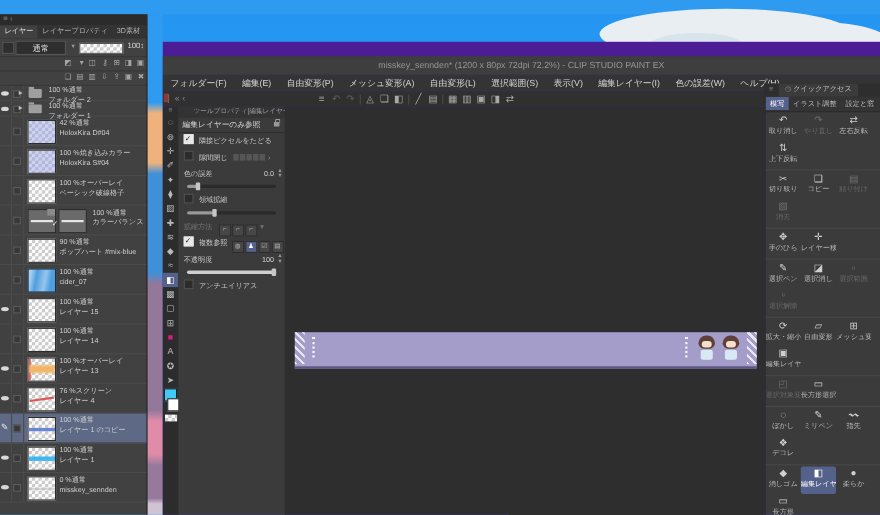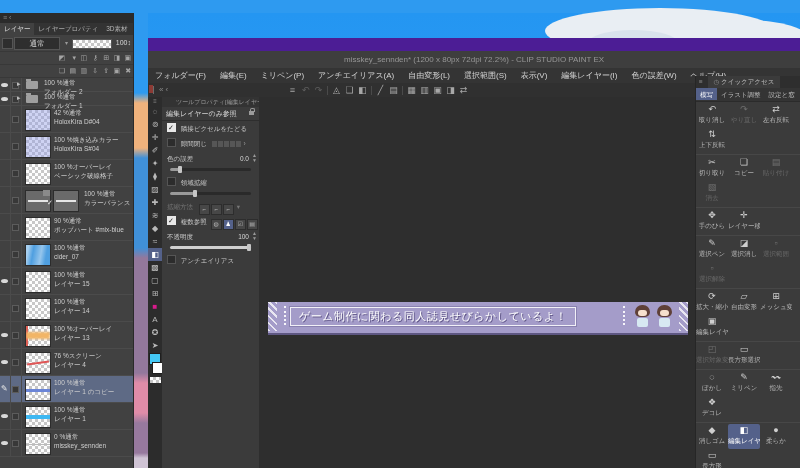--- a/index.html
+++ b/index.html
@@ -158,21 +158,21 @@
   <div class="cloud abs" style="left:680px;top:-6px;width:130px;height:40px;"></div>
   <div class="cloud abs" style="left:588px;top:4px;width:90px;height:26px;background:#d9e3ec;"></div>
 </div>
 <div id="wall-sliver" class="abs"></div>
 <div id="wall-corner" class="abs"></div>
 
 <div id="app" class="abs">
   <div id="titlebar" class="abs">
     <span>misskey_sennden* (1200 x 80px 72dpi 72.2%)  - CLIP STUDIO PAINT EX</span>
   </div>
-  <div id="menubar" class="abs"><span>フォルダー(F)</span><span>編集(E)</span><span>ミリペン(P)</span><span>アンチエイリアス(A)</span><span>自由変形(L)</span><span>選択範囲(S)</span><span>表示(V)</span><span>編集レイヤー(I)</span><span>色の誤差(W)</span><span>ヘルプ(H)</span></div>
+  <div id="menubar" class="abs"><span>フォルダー(F)</span><span>編集(E)</span><span>自由変形(P)</span><span>メッシュ変形(A)</span><span>自由変形(L)</span><span>選択範囲(S)</span><span>表示(V)</span><span>編集レイヤー(I)</span><span>色の誤差(W)</span><span>ヘルプ(H)</span></div>
   <div id="cmdbar" class="abs" style="padding-left:138px;"><span class="ic">≡</span><span class="ic dim">↶</span><span class="ic dim">↷</span><span class="sep"></span><span class="ic">◬</span><span class="ic">❏</span><span class="ic">◧</span><span class="sep"></span><span class="ic">╱</span><span class="ic">▤</span><span class="sep"></span><span class="ic">▦</span><span class="ic">▥</span><span class="ic">▣</span><span class="ic">◨</span><span class="ic">⇄</span></div>
   <div id="cmd-left" class="abs">❘ « ‹</div>
   <div id="dock-handle" class="abs"></div>
 
   <div id="toolstrip" class="abs">
     <div class="thead">≡</div>
     <div id="tools-holder">
         <div class="tool">◌</div>
         <div class="tool">⊚</div>
         <div class="tool">✛</div>
@@ -262,23 +262,20 @@
       <span>アンチエイリアス</span>
     </div>
     <div id="tp-bottom">◔ ⇲</div>
   </div>
 
   <div id="canvas" class="abs">
     <div id="banner">
       <div class="zigzag" style="left:0;"></div>
       <div class="zigzag" style="right:0;"></div>
       <div class="dotcol" style="left:16px;"></div>
-      <div id="banner-box">
-        <span>ゲーム制作に関わる同人誌見せびらかしているよ！</span>
-      </div>
       <div class="dotcol" style="left:355px;"></div>
       <div class="chibi" style="left:366px;">
         <div class="hair"></div>
           <div class="face"></div>
           <div class="body"></div>
       </div>
       <div class="chibi" style="left:388px;">
         <div class="hair"></div>
           <div class="face"></div>
           <div class="body"></div>

